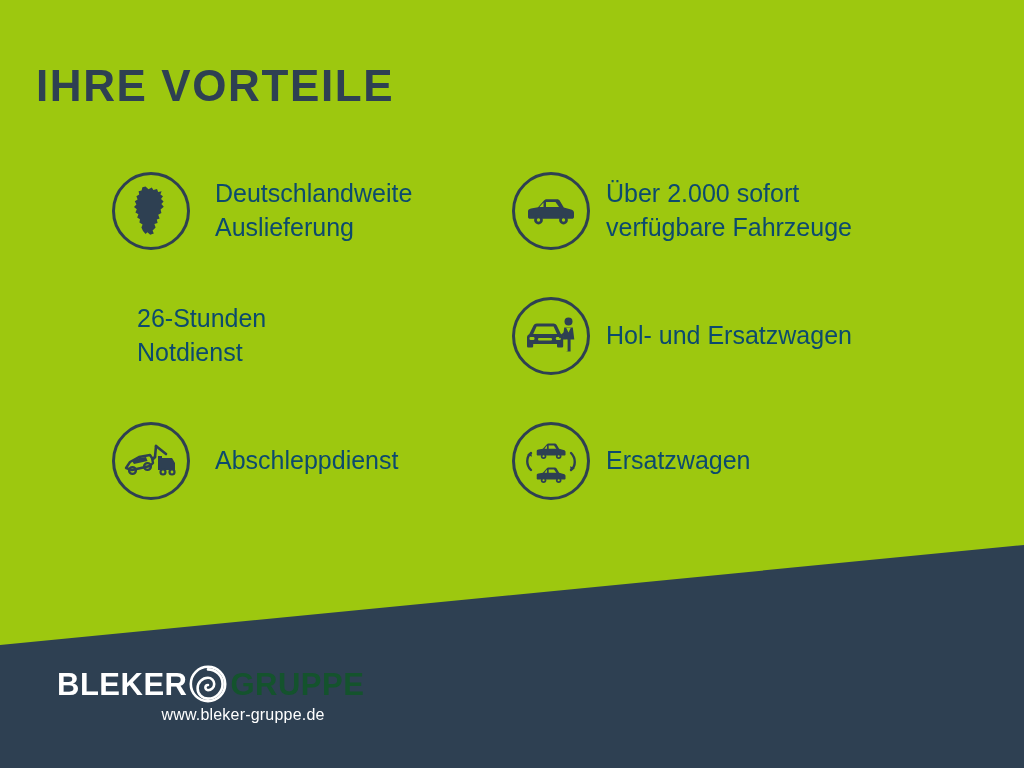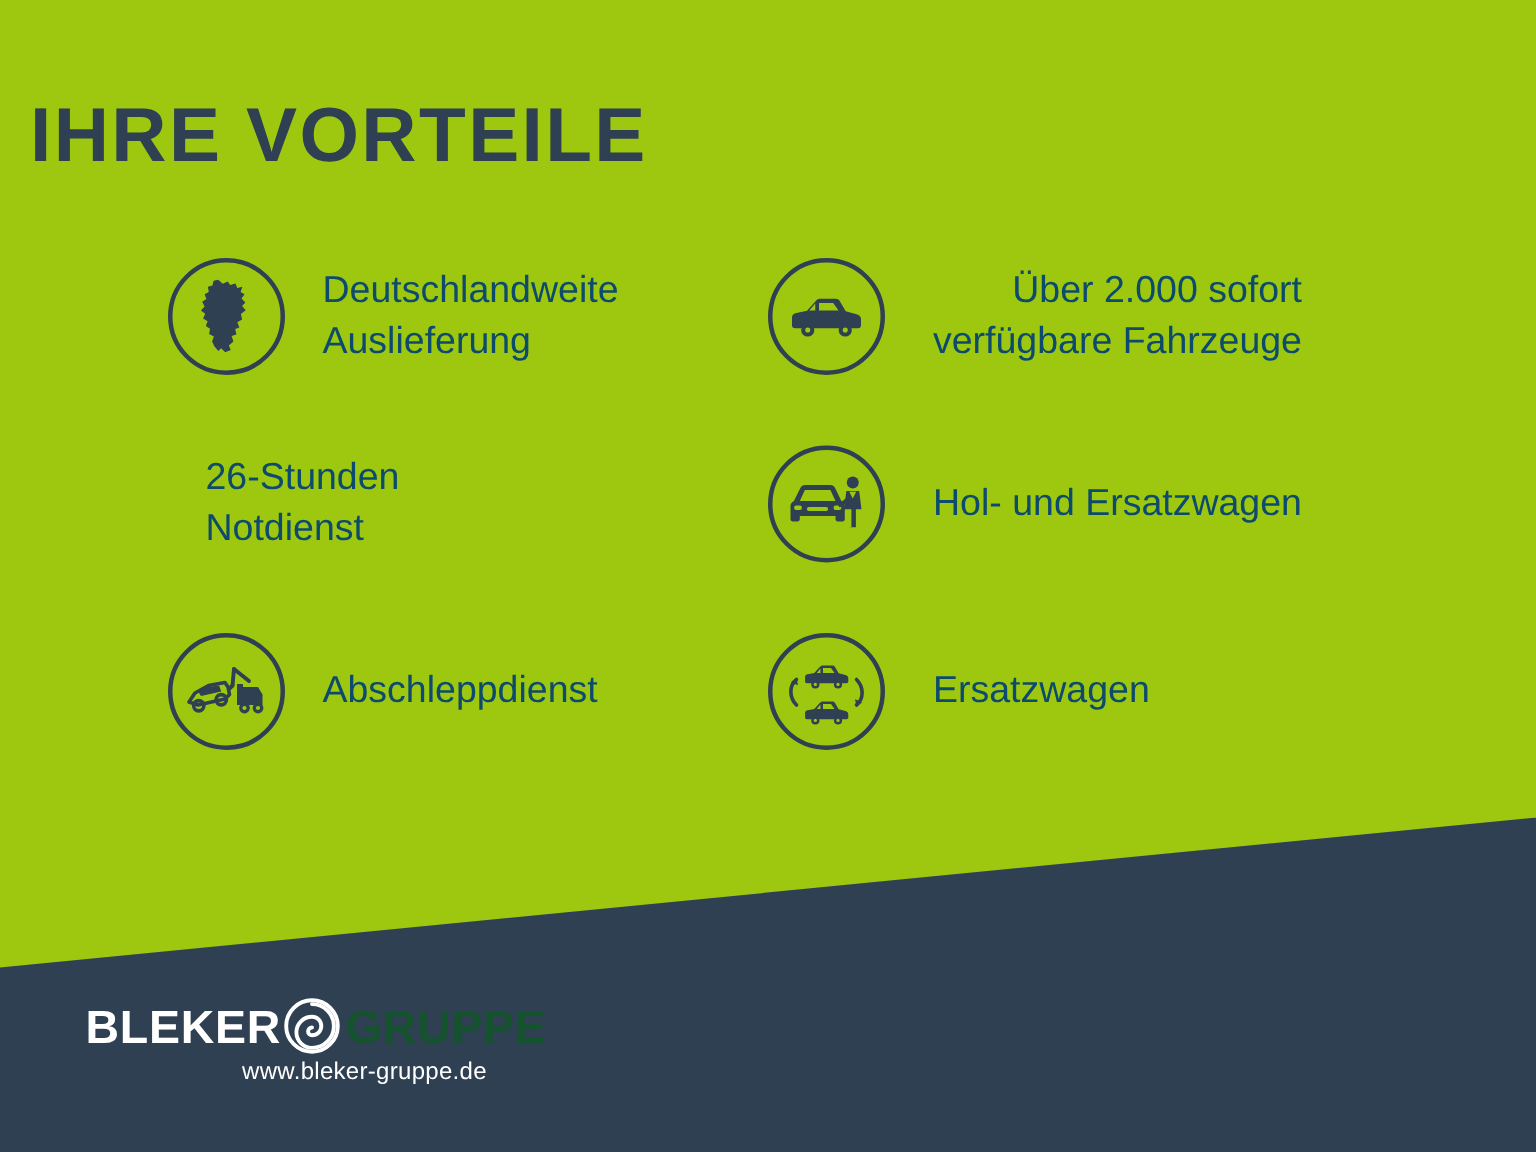--- a/index.html
+++ b/index.html
@@ -26,23 +26,23 @@
     left: 0;
     top: 0;
     width: 1024px;
     height: 768px;
     background: #2e4052;
     clip-path: polygon(0 645px, 1024px 545px, 1024px 768px, 0 768px);
   }
   
   .title {
     position: absolute;
-    left: 20px;
+    left: 36px;
     top: 62px;
-    font-size: 51px;
+    font-size: 44px;
     font-weight: bold;
     letter-spacing: 1.6px;
     color: #2e4052;
     line-height: 1.1;
     white-space: nowrap;
   }
   
   .benefits {
     position: absolute;
     left: 0;
@@ -77,21 +77,21 @@
   .icon-circle svg { display: block; }
   .benefit-label {
     margin-left: 25px;
     font-size: 25px;
     line-height: 1.33;
     color: #0c4a6e;
     white-space: pre-line;
     font-weight: 400;
   }
   
-  .col-right .benefit-label { margin-left: 32px; text-align: right; }
+  .col-right .benefit-label { margin-left: 16px; }
 
   
   .logo-block {
     position: absolute;
     left: 30px;
     top: 664px;
     width: 330px;
     margin-left: 27px;
   }
   .logo-row {

